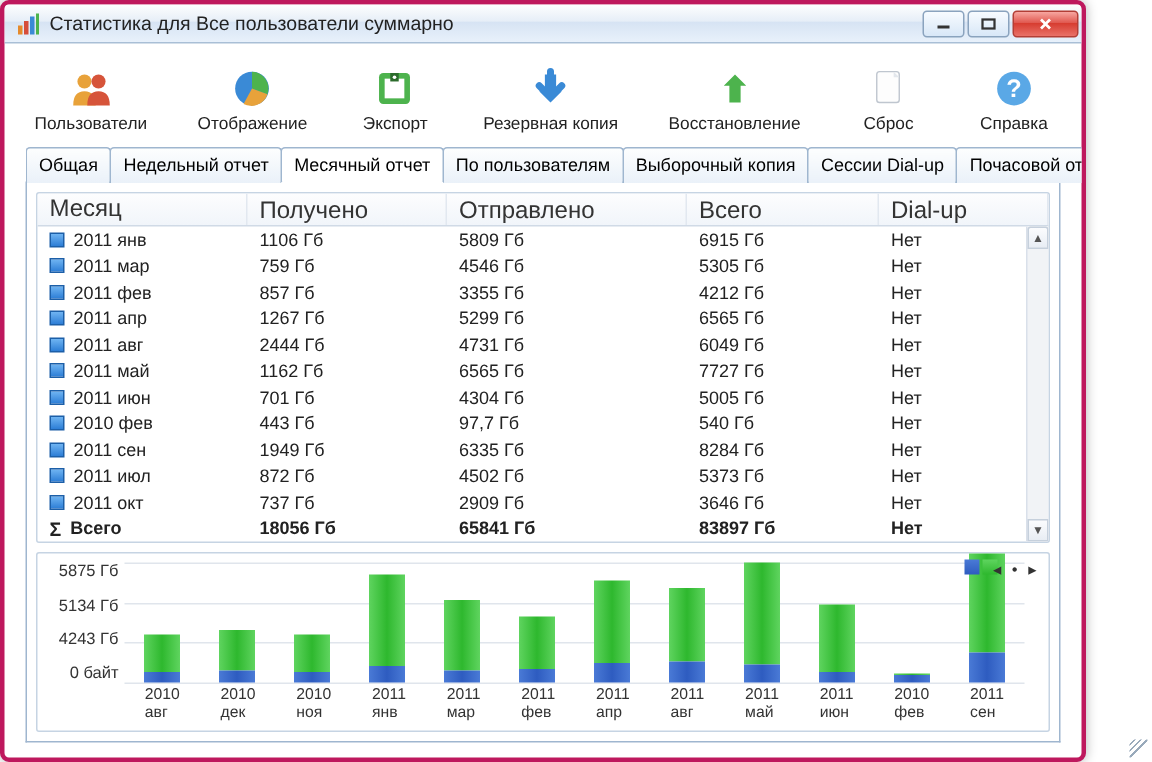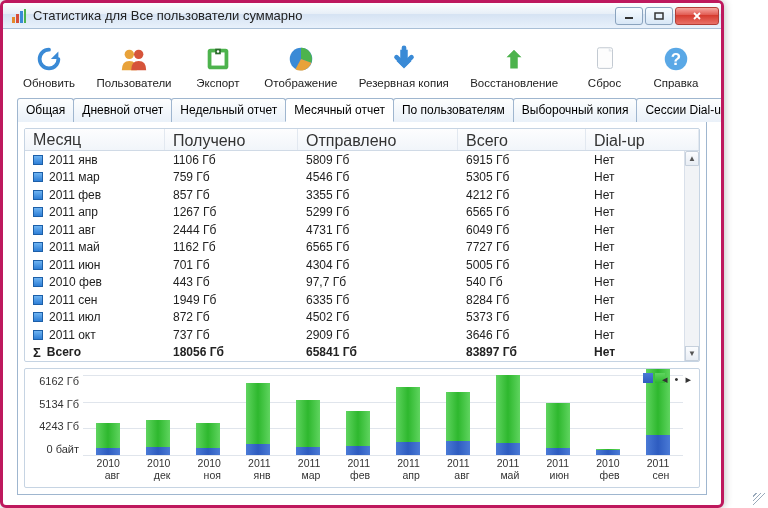--- a/index.html
+++ b/index.html
@@ -41,21 +41,21 @@
   .yaxis { width: 54px; display: flex; flex-direction: column; justify-content: space-between; align-items: flex-end; height: 80px; margin-top: 2px; font-size: 11px; color: #333; padding-right: 4px; }
   .plot { flex: 1; position: relative; }
   .grid { position: absolute; left: 0; right: 10px; top: 2px; height: 80px; }
   .gl { position: absolute; left: 0; right: 0; border-top: 1px solid #e0e5ec; }
   .bars { position: absolute; left: 0; right: 10px; top: 2px; height: 80px; display: flex; align-items: flex-end; justify-content: space-around; }
   .bg { width: 24px; display: flex; flex-direction: column-reverse; }
   .seg { width: 100%; }
   .seg.blue { background: linear-gradient(90deg,#4a7ad6,#2e5cc0,#4a7ad6); }
   .seg.green { background: linear-gradient(90deg,#5fd45f,#2eb82e,#5fd45f); }
   .xaxis { position: absolute; left: 0; right: 10px; top: 84px; display: flex; justify-content: space-around; }
-  .xl { font-size: 10.5px; color: #333; text-align: right; line-height: 1.15; white-space: pre; }
+  .xl { font-size: 10.5px; color: #333; text-align: left; line-height: 1.15; white-space: pre; }
   .legend { position: absolute; right: 34px; top: 4px; display: flex; gap: 2px; }
   .legend .sw { width: 10px; height: 10px; }
   .nav-arrows { position: absolute; right: 6px; top: 4px; font-size: 11px; color: #333; letter-spacing: 2px; }
   .month-icon { width: 10px; height: 10px; background: linear-gradient(#6fb4f2,#2d7ed6); border: 1px solid #1c5fa8; margin-right: 6px; display: inline-block; }
   .sum-icon { font-weight: bold; margin-right: 6px; font-size: 13px; }
   .resize-grip { position:absolute; right:3px; bottom:3px; width:12px; height:12px; background:
     linear-gradient(135deg, transparent 0 2px,#9ab 2px 3px,transparent 3px 5px,#9ab 5px 6px,transparent 6px 8px,#9ab 8px 9px,transparent 9px); }
 </style>
 </head>
 <body>
@@ -88,62 +88,52 @@
         </div>
     </div>
   </div>
 
   <div class="content">
 
     <div class="toolbar">
       <div class="tb-btn">
         <div class="icon">
             <svg width="30" height="30" viewBox="0 0 32 32">
-              <path d="M16 6 A10 10 0 1 0 26 16" fill="none" stroke="#3a8ad6" stroke-width="4" stroke-linecap="round"></path>
-              <path d="M26 8 L26 16 L18 16 Z" fill="#3a8ad6"></path>
-              <path d="M16 26 A10 10 0 1 0 6 16" fill="none" stroke="#6fc76f" stroke-width="4" stroke-linecap="round" opacity="0"></path>
-            </svg>
-          </div>
-        <div class="lbl">Обновить</div>
-      </div>
-      <div class="tb-btn">
-        <div class="icon">
-            <svg width="30" height="30" viewBox="0 0 32 32">
               <circle cx="11" cy="11" r="5" fill="#e8a23a"></circle>
               <path d="M3 28 Q3 18 11 18 Q19 18 19 28 Z" fill="#e8a23a"></path>
               <circle cx="21" cy="11" r="5" fill="#d6543a"></circle>
               <path d="M13 28 Q13 18 21 18 Q29 18 29 28 Z" fill="#d6543a"></path>
             </svg>
           </div>
         <div class="lbl">Пользователи</div>
       </div>
       <div class="tb-btn">
         <div class="icon">
             <svg width="30" height="30" viewBox="0 0 32 32">
+              <circle cx="16" cy="16" r="12" fill="#3a8ad6"></circle>
+              <path d="M16 4 A12 12 0 0 1 27 20 L16 16 Z" fill="#4db34d"></path>
+              <path d="M16 16 L27 20 A12 12 0 0 1 10 27 Z" fill="#e8a23a"></path>
+            </svg>
+          </div>
+        <div class="lbl">Отображение</div>
+      </div>
+      <div class="tb-btn">
+        <div class="icon">
+            <svg width="30" height="30" viewBox="0 0 32 32">
               <rect x="5" y="5" width="22" height="22" rx="3" fill="#4db34d"></rect>
               <rect x="9" y="9" width="14" height="14" fill="#fff"></rect>
               <rect x="13" y="5" width="6" height="6" fill="#2c6b2c"></rect>
               <circle cx="16" cy="8" r="1.3" fill="#fff"></circle>
             </svg>
           </div>
         <div class="lbl">Экспорт</div>
       </div>
       <div class="tb-btn">
         <div class="icon">
             <svg width="30" height="30" viewBox="0 0 32 32">
-              <circle cx="16" cy="16" r="12" fill="#3a8ad6"></circle>
-              <path d="M16 4 A12 12 0 0 1 27 20 L16 16 Z" fill="#4db34d"></path>
-              <path d="M16 16 L27 20 A12 12 0 0 1 10 27 Z" fill="#e8a23a"></path>
-            </svg>
-          </div>
-        <div class="lbl">Отображение</div>
-      </div>
-      <div class="tb-btn">
-        <div class="icon">
-            <svg width="30" height="30" viewBox="0 0 32 32">
               <path d="M16 4 L16 20 M8 14 L16 22 L24 14" stroke="#3a8ad6" stroke-width="5" fill="none" stroke-linejoin="round" stroke-linecap="round"></path>
               <path d="M16 26 L8 18 L12 18 L12 6 L20 6 L20 18 L24 18 Z" fill="#3a8ad6"></path>
             </svg>
           </div>
         <div class="lbl">Резервная копия</div>
       </div>
       <div class="tb-btn">
         <div class="icon">
             <svg width="30" height="30" viewBox="0 0 32 32">
               <path d="M16 6 L24 14 L20 14 L20 26 L12 26 L12 14 L8 14 Z" fill="#4db34d"></path>
@@ -166,21 +156,20 @@
               <circle cx="16" cy="16" r="12" fill="#5aa8e6"></circle>
               <text x="16" y="22" font-size="18" font-weight="bold" fill="#fff" text-anchor="middle">?</text>
             </svg>
           </div>
         <div class="lbl">Справка</div>
       </div>
     </div>
 
     <div class="tabs">
       <div class="tab">Общая</div>
-      <div class="tab">Дневной отчет</div>
       <div class="tab">Недельный отчет</div>
       <div class="tab active">Месячный отчет</div>
       <div class="tab">По пользователям</div>
       <div class="tab">Выборочный копия</div>
       <div class="tab">Сессии Dial-up</div>
       <div class="tab">Почасовой отчет</div>
     </div>
 
     <div class="panel">
 
@@ -315,21 +304,21 @@
             </div>
           </div>
         <div class="scrollbar">
           <div class="arrow up">▲</div>
           <div class="arrow down">▼</div>
         </div>
       </div>
 
       <div class="chart-wrap">
         <div class="yaxis" id="yaxis">
-            <div>6162 Гб</div>
+            <div>5875 Гб</div>
             <div>5134 Гб</div>
             <div>4243 Гб</div>
             <div>0 байт</div>
           </div>
         <div class="plot">
           <div class="grid" id="grid">
               <div class="gl" style="top: 0%;"></div>
               <div class="gl" style="top: 33.3%;"></div>
               <div class="gl" style="top: 66.6%;"></div>
               <div class="gl" style="top: 100%;"></div>

